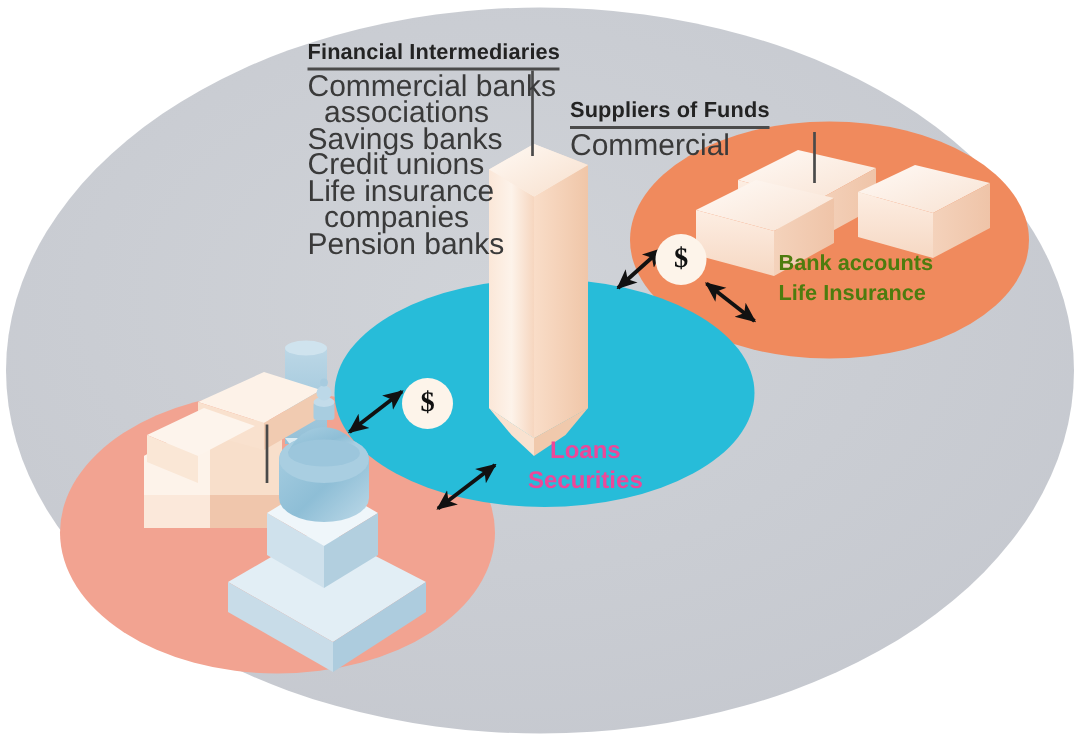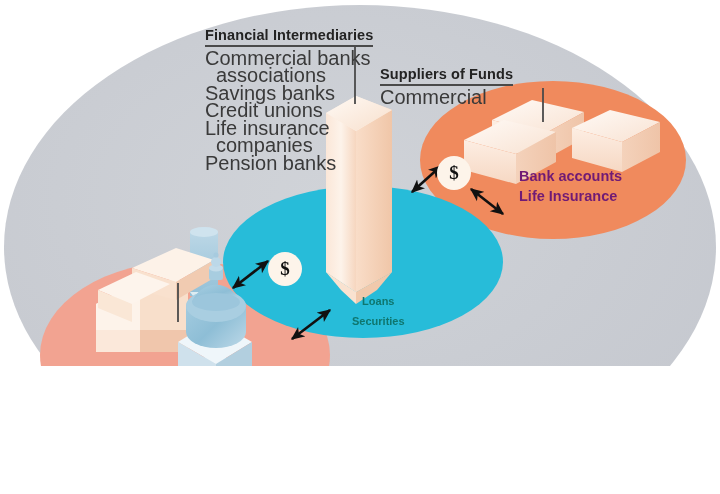--- a/index.html
+++ b/index.html
@@ -3,21 +3,21 @@
 <meta charset="utf-8">
 <style>
   html, body {
     margin: 0;
     padding: 0;
     background: #ffffff;
   }
   #stage {
     position: relative;
     width: 720px;
-    height: 366px;
+    height: 494px;
     background: #ffffff;
     overflow: hidden;
     font-family: "Liberation Sans", sans-serif;
   }
   #stage svg.layer {
     position: absolute;
     left: 0;
     top: 0;
     width: 720px;
     height: 494px;
@@ -51,28 +51,28 @@
   .ontop {
     position: absolute;
     font-weight: bold;
     white-space: nowrap;
   }
   #supplier-products {
     left: 519px;
     top: 166px;
     font-size: 14.5px;
     line-height: 20px;
-    color: #701a75;
+    color: #4d7c0f;
   }
   #center-products {
     left: 352px;
     top: 291px;
-    font-size: 11px;
+    font-size: 16px;
     line-height: 20px;
-    color: #0f766e;
+    color: #ec4899;
     text-align: center;
   }
   .dollar {
     position: absolute;
     width: 34px;
     height: 34px;
     border-radius: 50%;
     background: #fdf4ea;
     display: flex;
     align-items: center;

